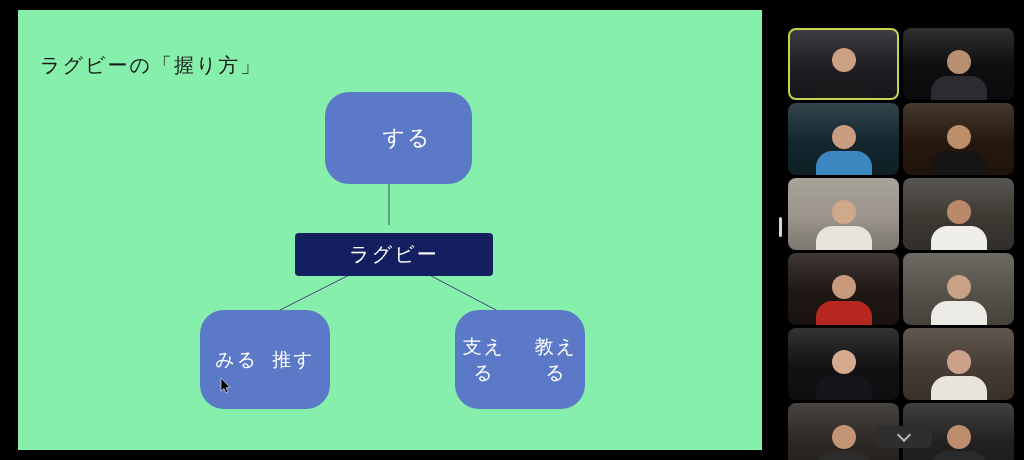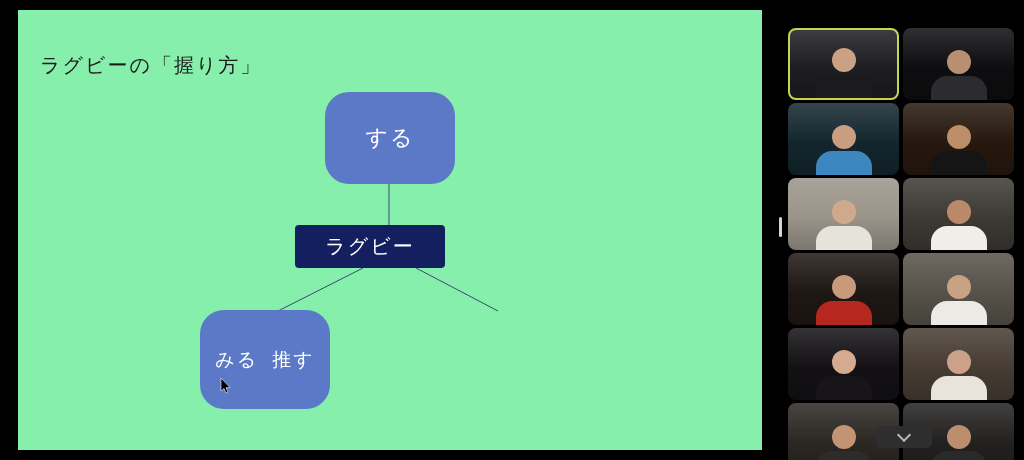--- a/index.html
+++ b/index.html
@@ -25,24 +25,24 @@
     font-size: 20px; color: #1a1a1a; letter-spacing: 2px;
   }
   .node {
     position: absolute; color: #fff;
     display: flex; align-items: center; justify-content: center;
     text-align: center;
   }
   .node-top {
     left: 307px; top: 82px; width: 130px; height: 92px;
     background: var(--node-blue); border-radius: 24px;
-    font-size: 22px; letter-spacing: 2px;
+    font-size: 22px; letter-spacing: 2px; padding-left: 17px;
   }
   .node-center {
-    left: 277px; top: 215px; width: 150px; height: 43px;
+    left: 277px; top: 223px; width: 198px; height: 43px;
     background: var(--node-navy); border-radius: 4px;
     font-size: 20px; letter-spacing: 2px;
   }
   .node-bottom {
     width: 130px; height: 99px;
     background: var(--node-blue); border-radius: 24px;
     flex-direction: row; gap: 14px;
     font-size: 19px; letter-spacing: 2px;
   }
   .node-bl { left: 182px; top: 300px; }
@@ -124,20 +124,24 @@
 
   <div class="node node-top">する</div>
 
   <div class="node node-center">ラグビー</div>
 
   <div class="node node-bottom node-bl">
     <span>みる</span>
     <span>推す</span>
   </div>
 
+  <div class="node node-bottom node-br">
+    <span>支える</span>
+    <span>教える</span>
+  </div>
 
   <svg class="cursor" viewBox="0 0 12 16">
     <path d="M1 0 L1 13 L4 10.5 L6 15 L8 14 L6 9.8 L10 9.5 Z" fill="#000" stroke="#fff" stroke-width="0.6"></path>
   </svg>
 </div>
 
 <div class="resize-handle"></div>
 
 <div class="video-panel">
   <div class="tile active" style="--bg: #1d1d22; --shirt: #1b1b1e; --skin: #caa183;">

